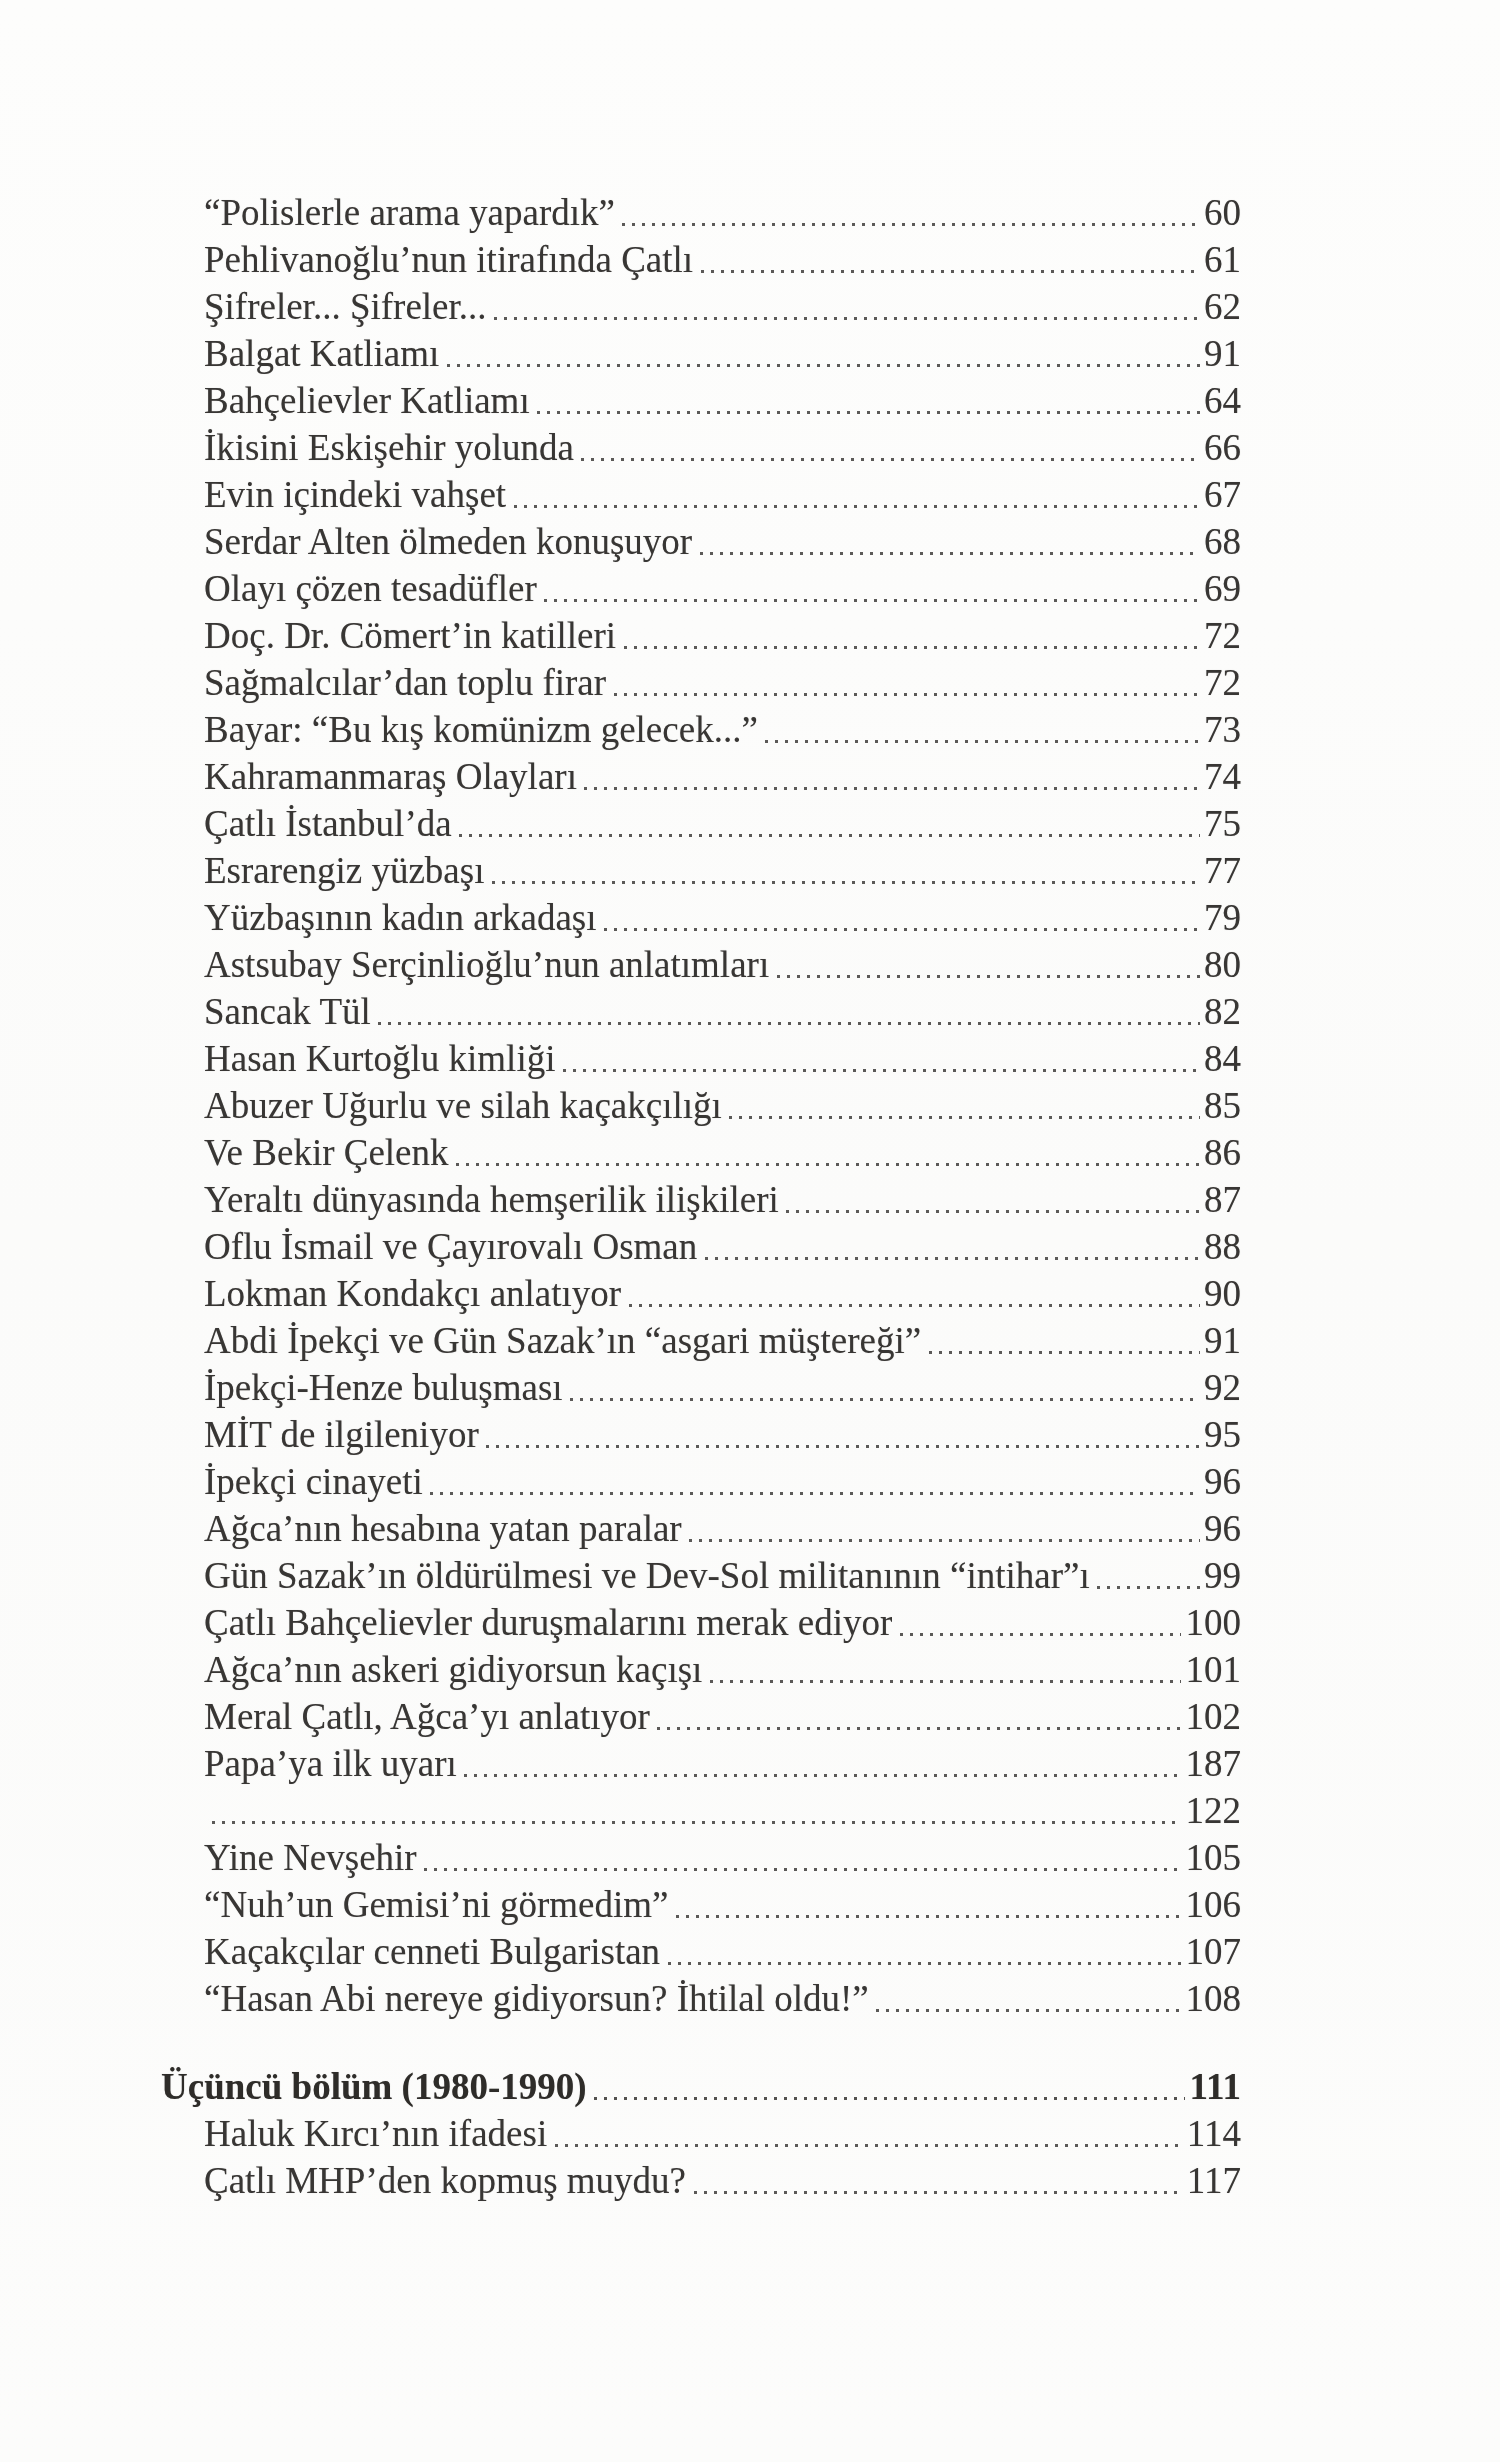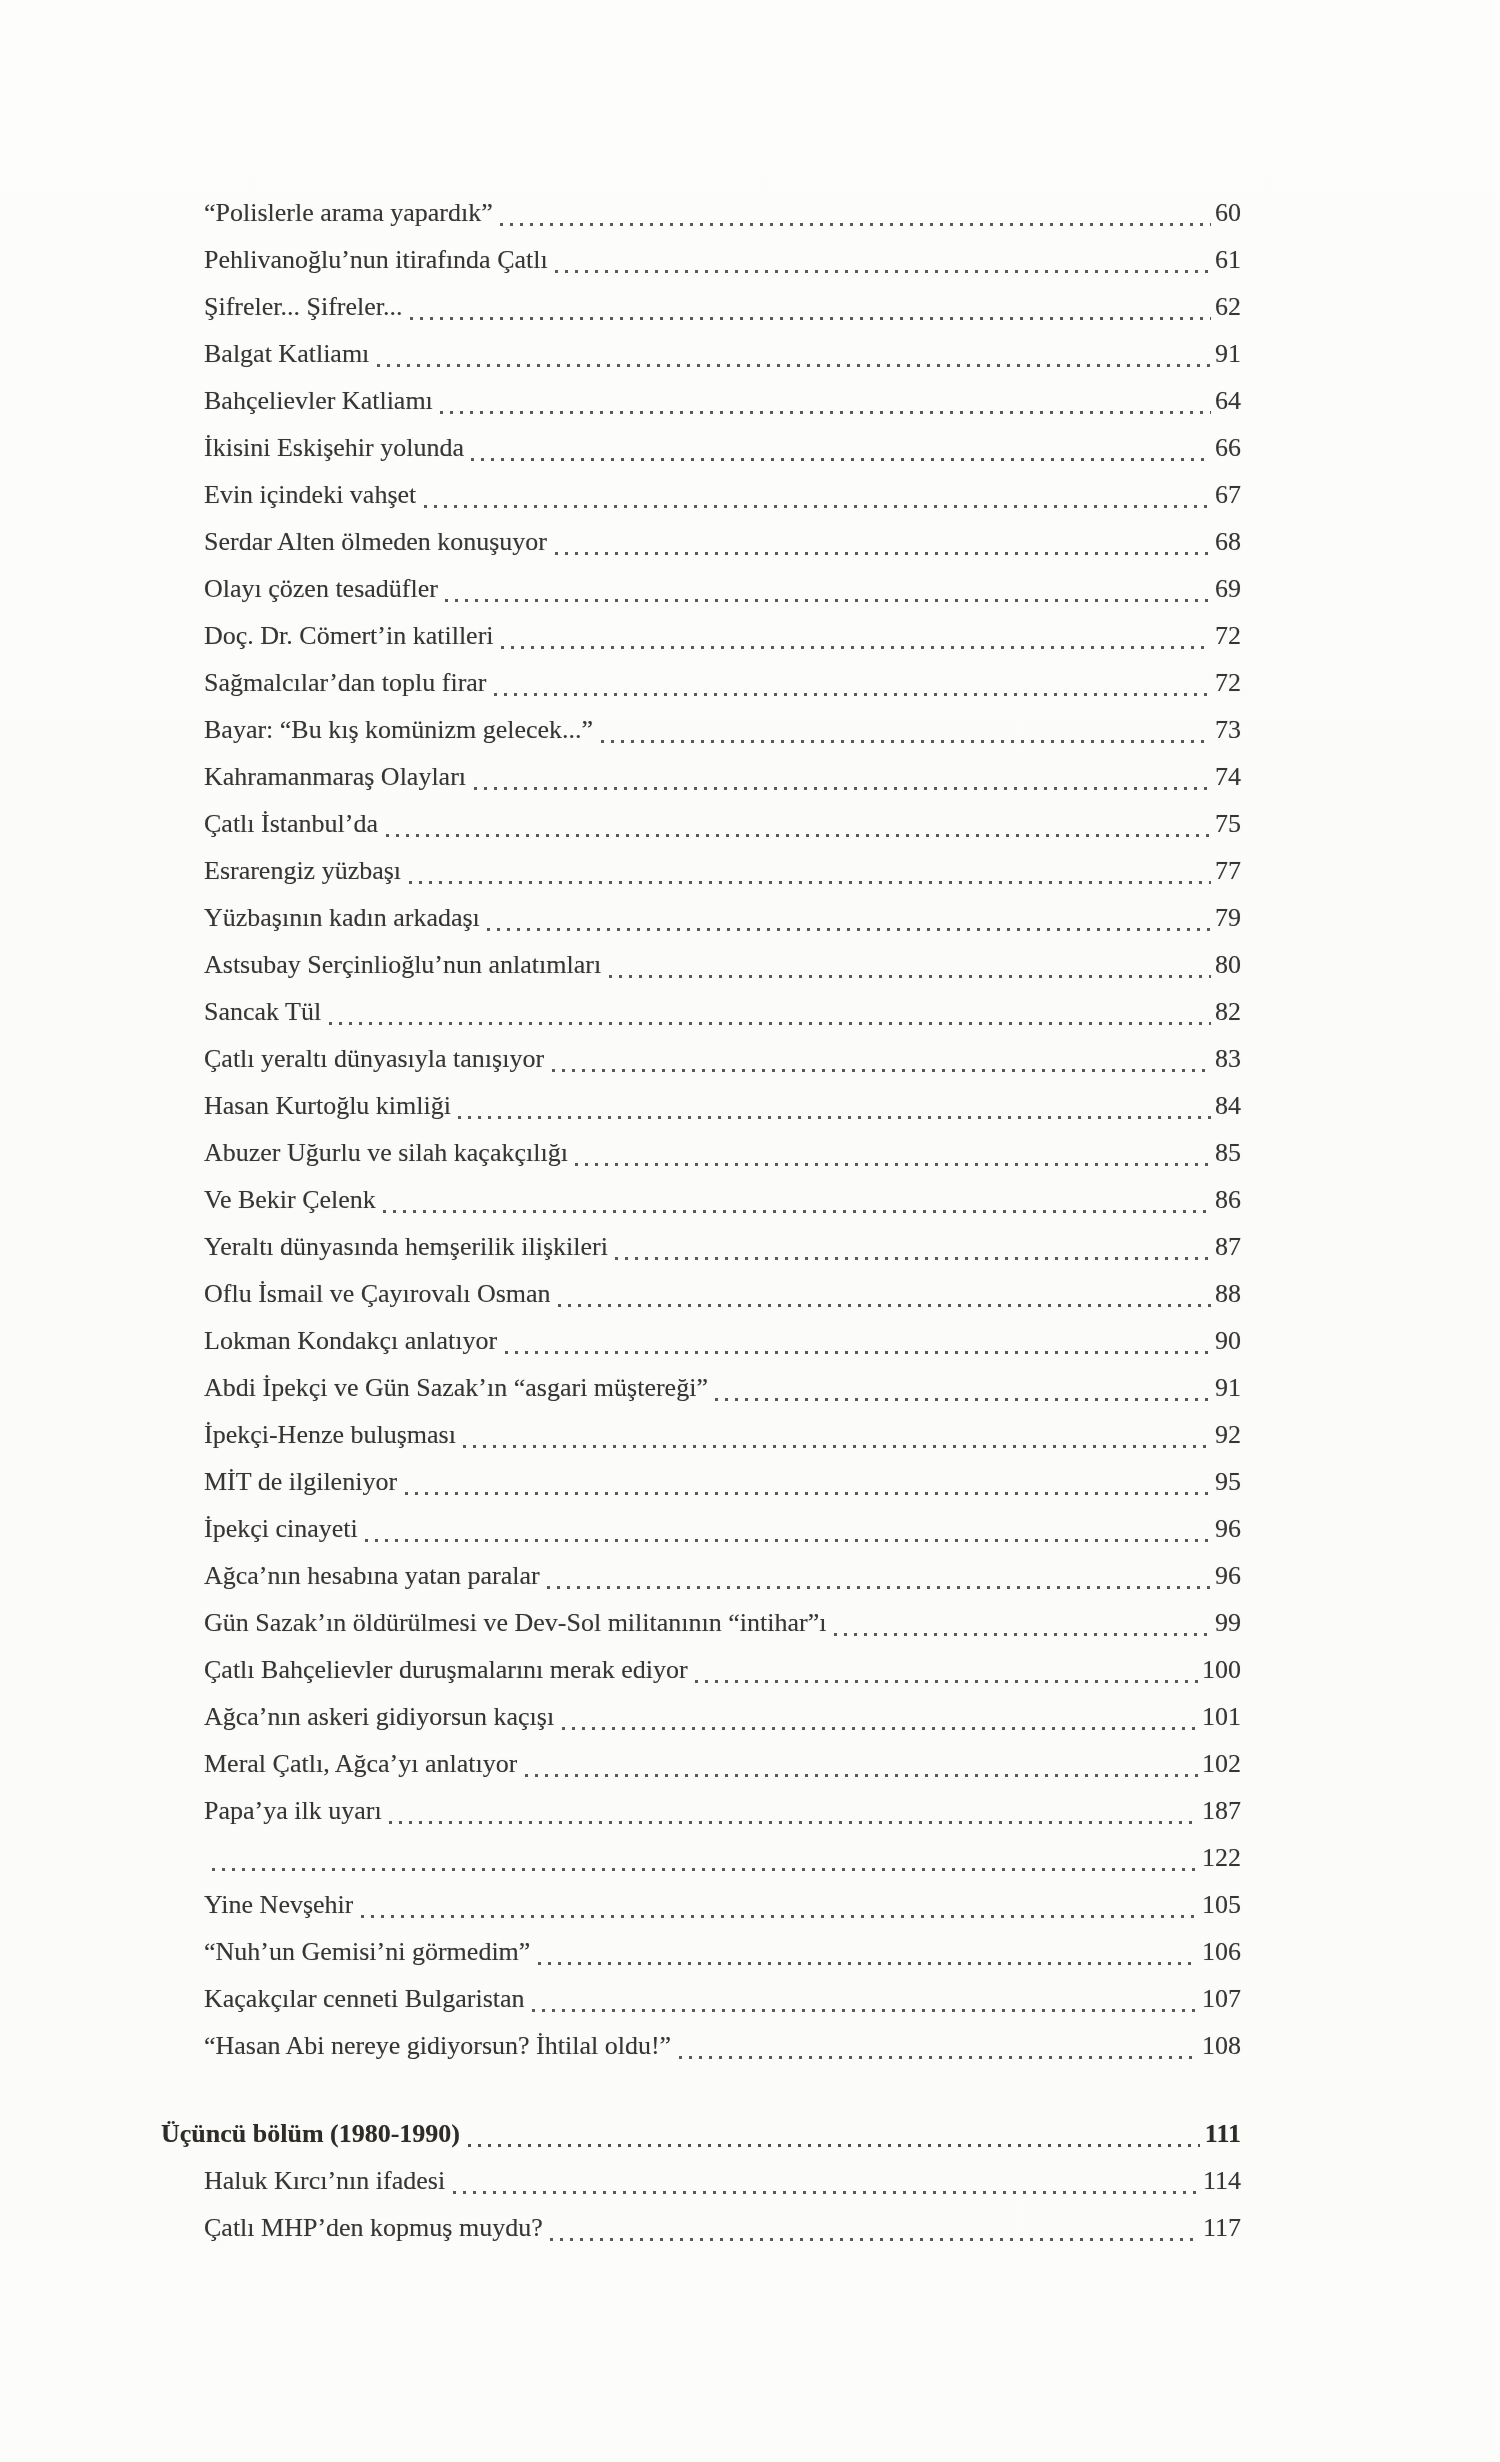--- a/index.html
+++ b/index.html
@@ -16,21 +16,21 @@
     background: linear-gradient(180deg, #fdfdfc 0%, #fbfbfa 50%, #fcfcfb 100%);
   }
   .toc {
     position: absolute;
     left: 161px; top: 189px;
     width: 1080px;
   }
   .row {
     display: flex;
     align-items: baseline;
-    font-size: 26px;
+    font-size: 37px;
     line-height: 47px;
     text-shadow: 0 0 0.8px rgba(55,52,48,0.35);
   }
   .row.entry { padding-left: 43px; }
   .row.section {
     font-weight: bold;
     color: #2e2c29;
     margin-top: 41px;
     text-align: center;
   }
@@ -138,25 +138,20 @@
         <span class="title">Astsubay Serçinlioğlu’nun anlatımları</span>
         <span class="leader"></span>
         <span class="pagenum">80</span>
       </div>
     <div class="row entry">
         <span class="title">Sancak Tül</span>
         <span class="leader"></span>
         <span class="pagenum">82</span>
       </div>
     <div class="row entry">
-        <span class="title">Çatlı yeraltı dünyasıyla tanışıyor</span>
-        <span class="leader"></span>
-        <span class="pagenum">83</span>
-      </div>
-    <div class="row entry">
         <span class="title">Hasan Kurtoğlu kimliği</span>
         <span class="leader"></span>
         <span class="pagenum">84</span>
       </div>
     <div class="row entry">
         <span class="title">Abuzer Uğurlu ve silah kaçakçılığı</span>
         <span class="leader"></span>
         <span class="pagenum">85</span>
       </div>
     <div class="row entry">

